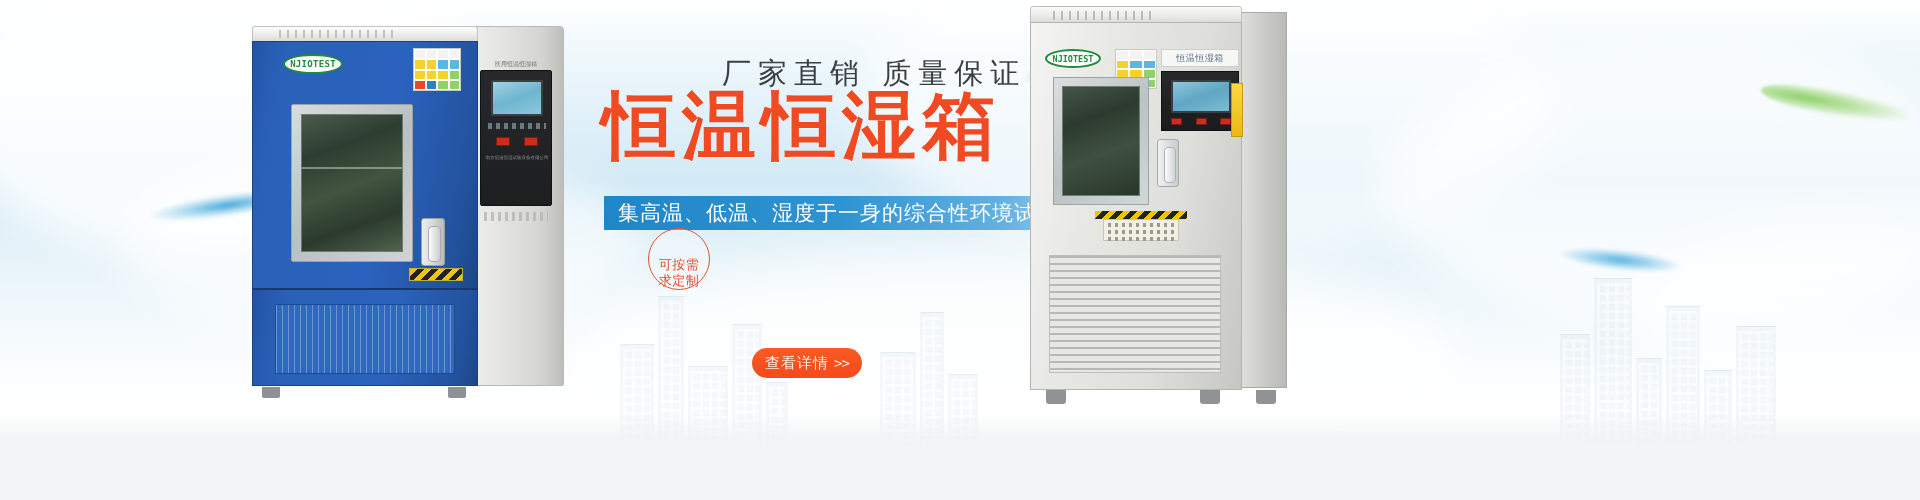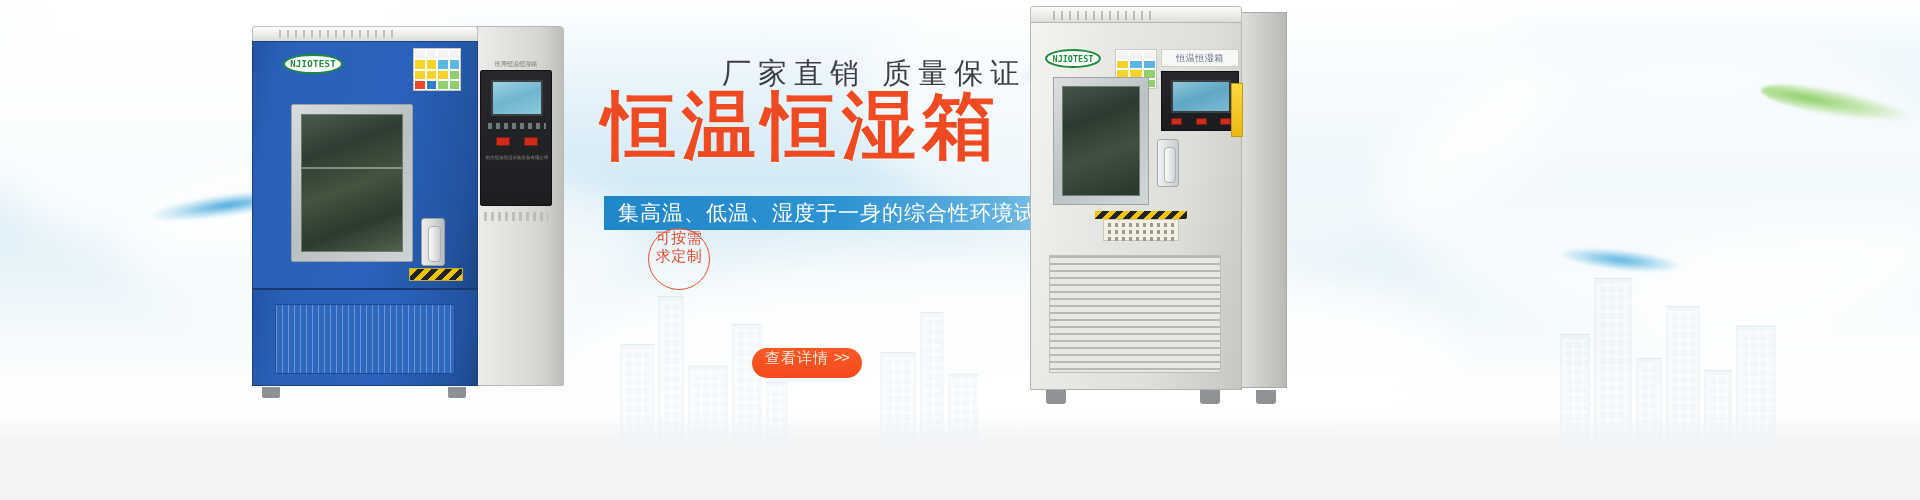--- a/index.html
+++ b/index.html
@@ -79,33 +79,33 @@
     background:linear-gradient(90deg,#1f86c8 0%,#2e93d2 46%,#63b2e0 78%,#a9d4ee 96%,rgba(190,222,242,0) 100%);
     color:#ffffff; font-size:21px; letter-spacing:1px;
     font-family:"DejaVu Sans","Liberation Sans",sans-serif;
   }
 
   
   .circles { position:absolute; left:46px; top:228px; display:flex; gap:24px; }
   .circle {
     width:62px; height:62px; border-radius:50%;
     border:1.6px solid #e4502a;
-    display:flex; flex-direction:column; align-items:center; justify-content:flex-start;
-    color:#e0482a; font-size:15px; line-height:1.22; letter-spacing:.5px;
+    display:flex; flex-direction:column; align-items:center; justify-content:flex-end;
+    color:#e0482a; font-size:13px; line-height:1.22; letter-spacing:.5px;
     background:rgba(255,255,255,.30);
     font-family:"DejaVu Sans","Liberation Sans",sans-serif;
   }
   .circle span { display:block; white-space:nowrap; }
 
   .cta {
     position:absolute; left:150px; top:348px;
     width:110px; height:30px; border-radius:16px;
     background:linear-gradient(180deg,#fa5a24 0%,#f4491c 100%);
     color:#ffe9df; font-size:15px; letter-spacing:1px;
-    display:flex; align-items:flex-start; justify-content:center; gap:5px;
+    display:flex; align-items:center; justify-content:center; gap:5px;
     border:none; cursor:pointer; white-space:nowrap;
     font-family:"DejaVu Sans","Liberation Sans",sans-serif;
   }
   .cta .arrows { font-family:"DejaVu Sans Mono",monospace; font-size:14px; letter-spacing:-1px; }
 
   
   .machine { position:absolute; }
 
   
   #mach-left { left:252px; top:26px; width:312px; height:374px; }

